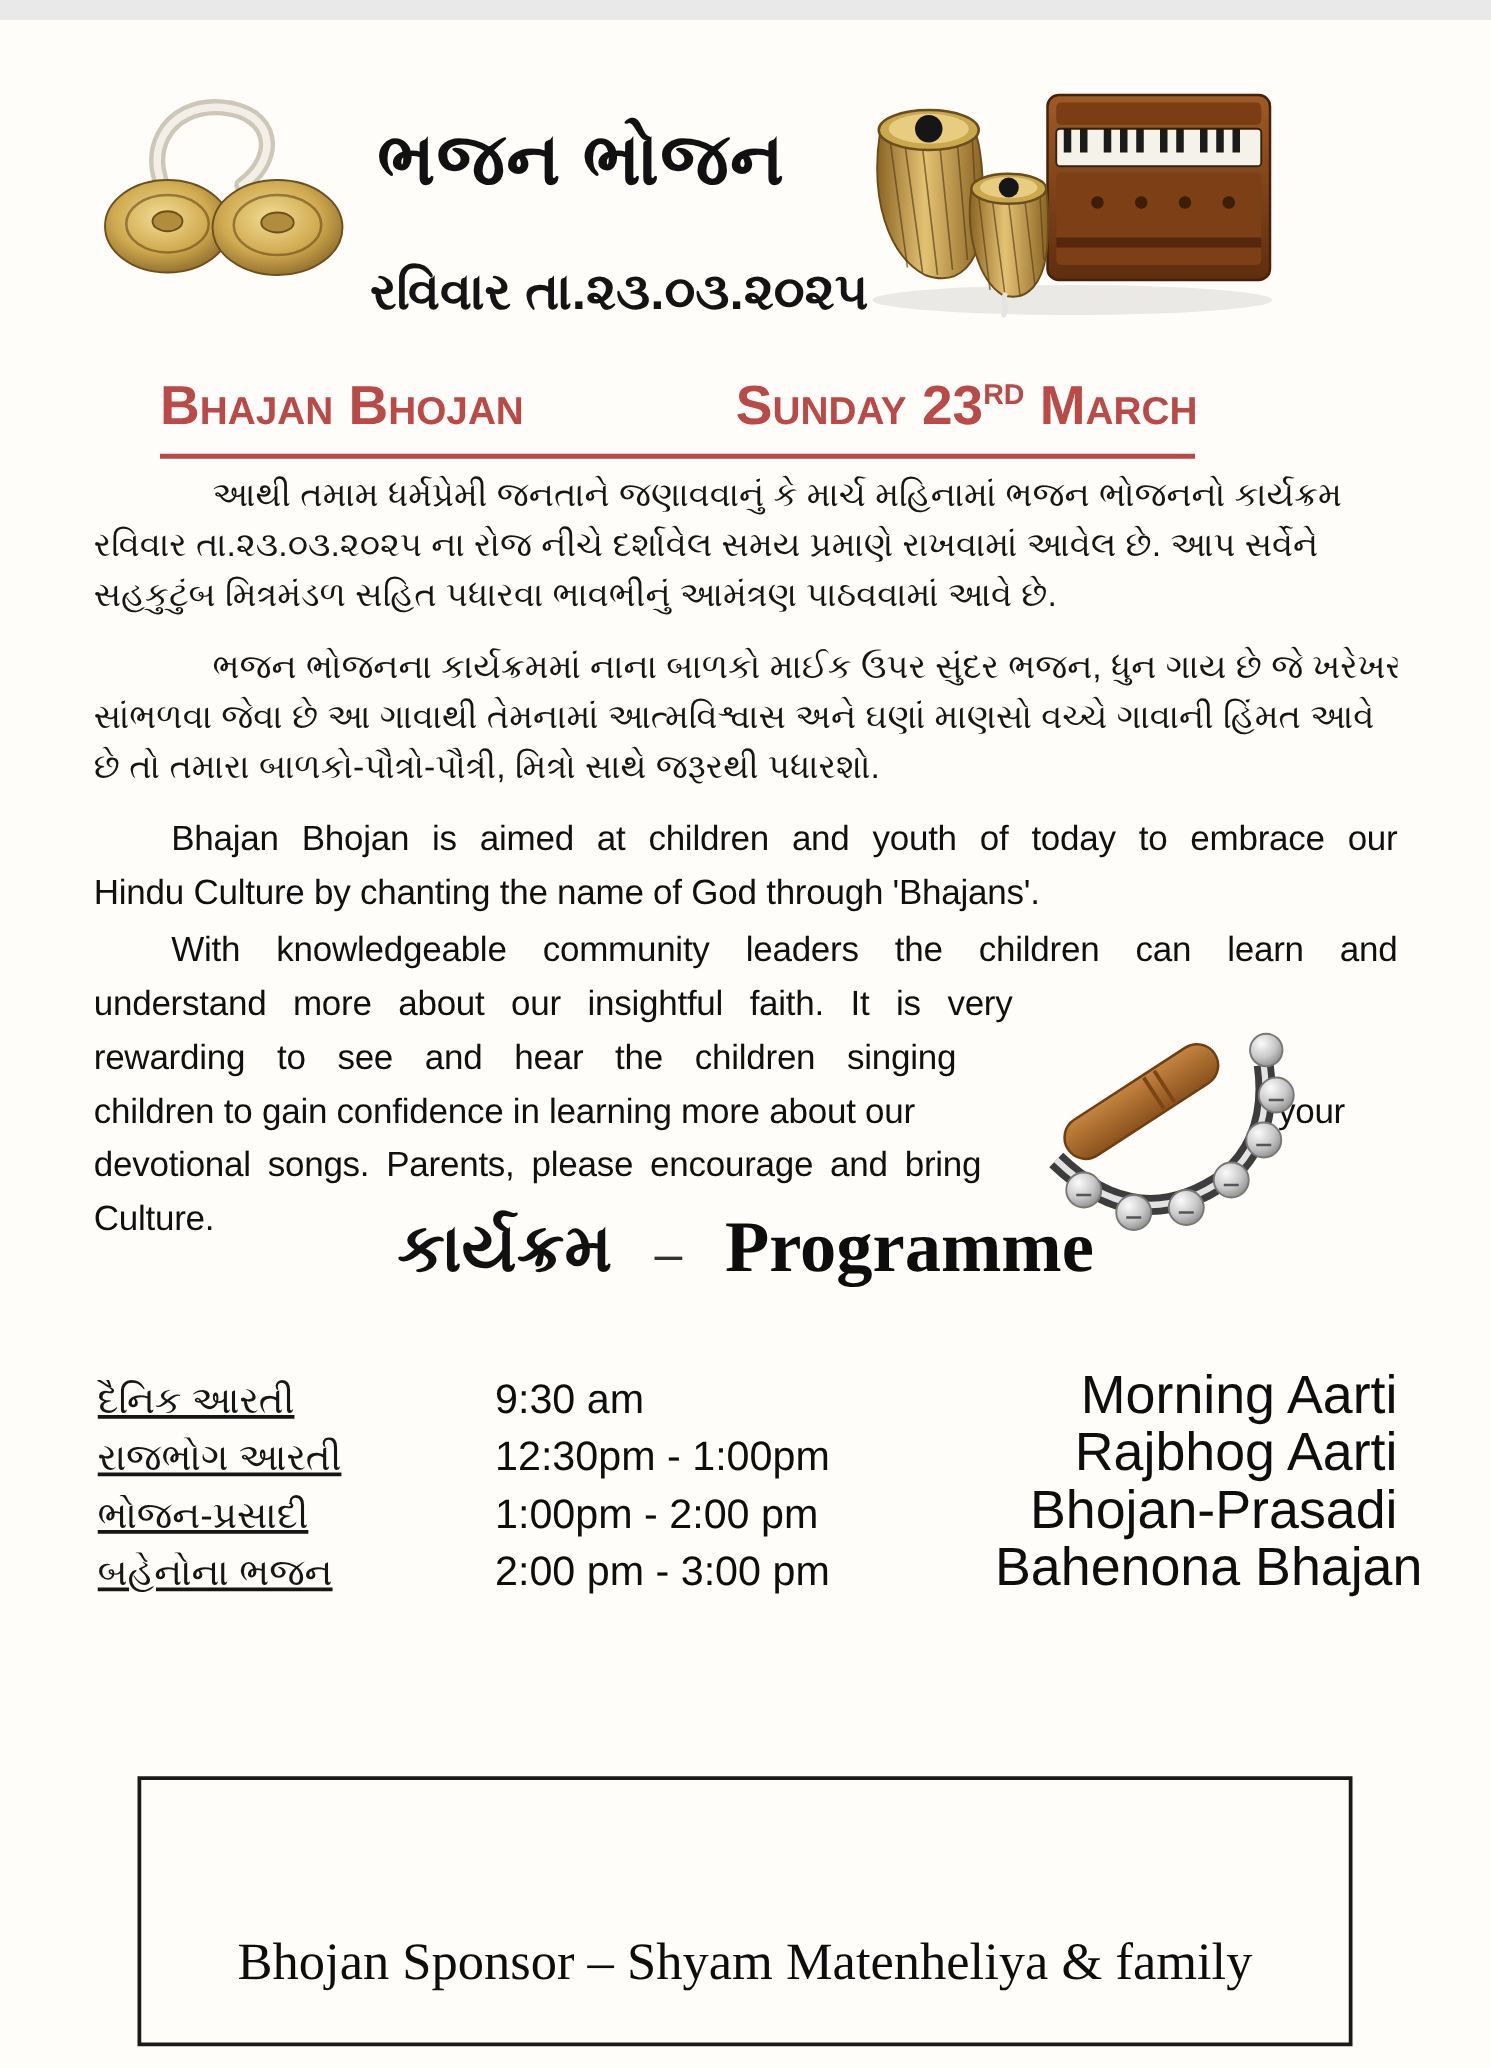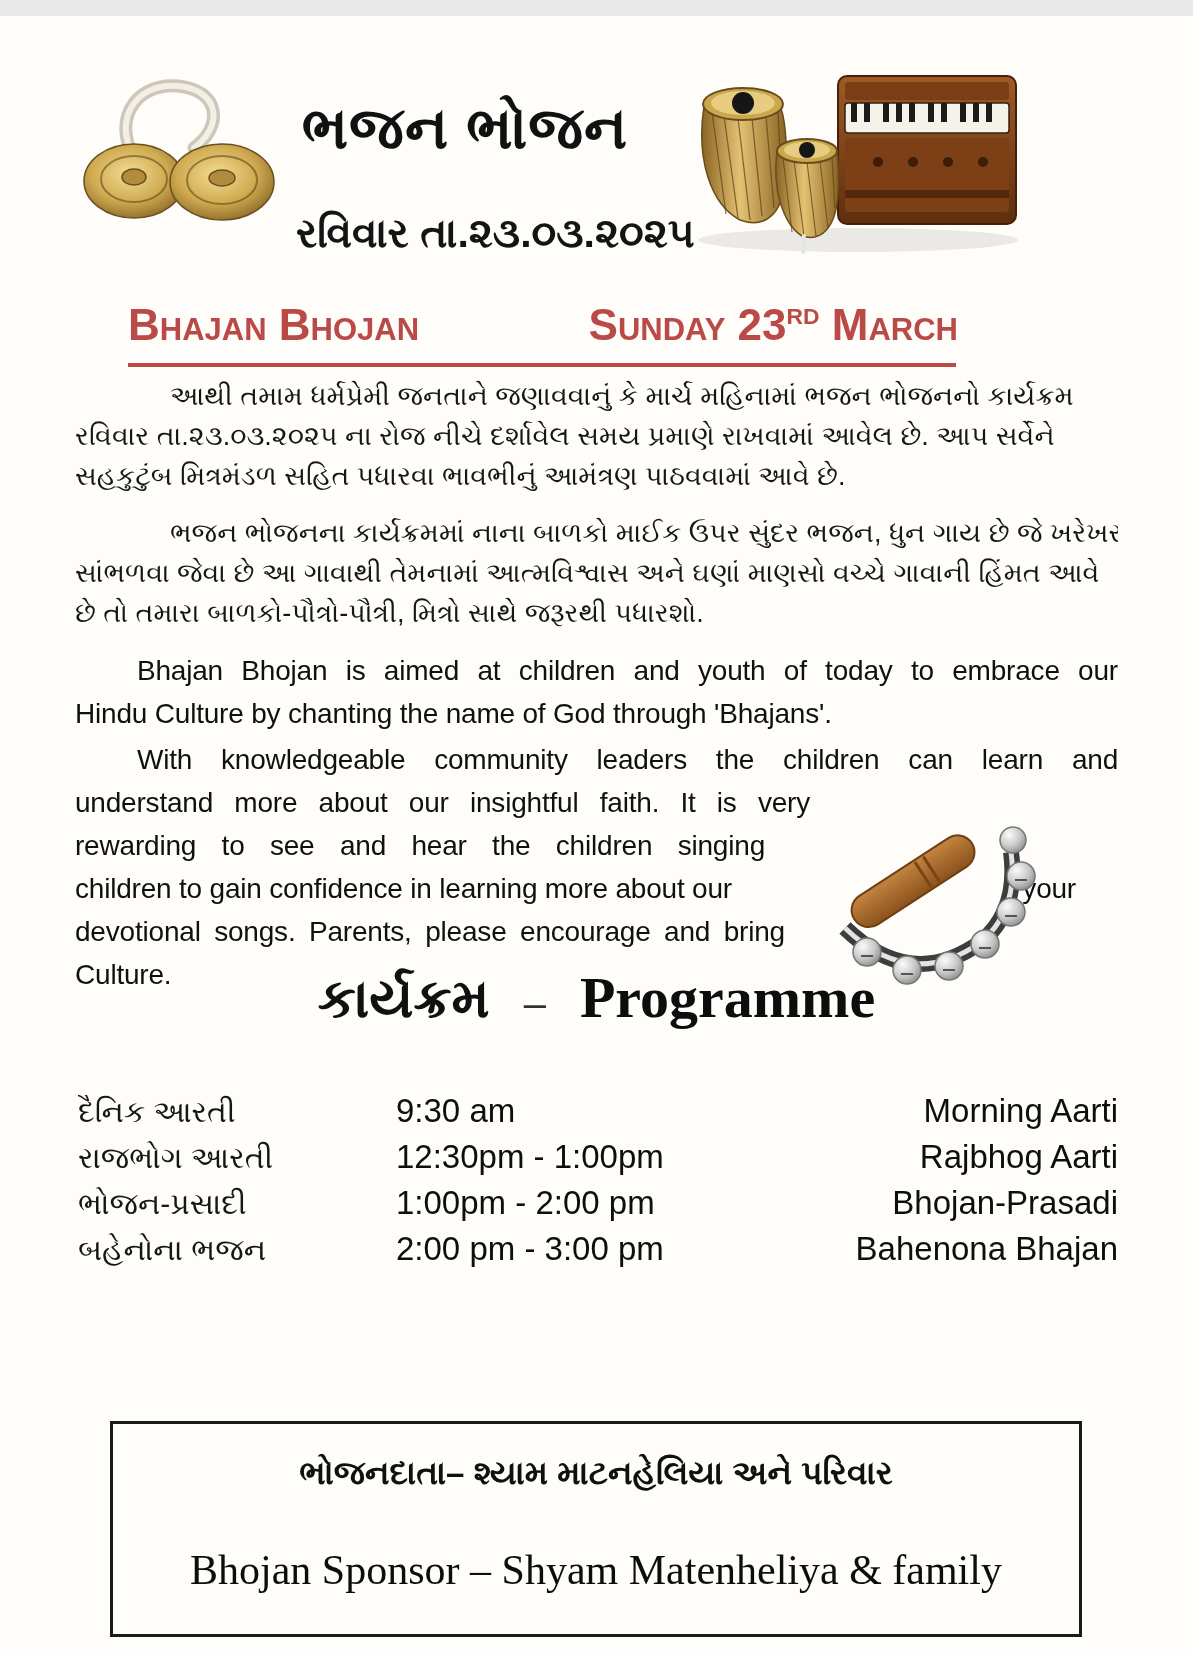--- a/index.html
+++ b/index.html
@@ -62,23 +62,23 @@
   .prog-gu{font-size:54px;font-weight:700;color:#111;white-space:nowrap;}
   .prog-dash{font-size:40px;color:#333;}
   .prog-en{font-family:"Liberation Serif",serif;font-size:58px;font-weight:700;color:#0d0d0d;}
 
   
   .prog-table{left:78px;top:1076px;width:1040px;}
   .prog-row{
     display:grid;grid-template-columns:318px 400px 1fr;
     align-items:baseline;height:46px;
   }
-  .cell-gu{font-size:30px;color:#161616;white-space:nowrap;overflow:hidden;}
+  .cell-gu{font-size:30px;color:#161616;white-space:nowrap;overflow:hidden;text-decoration:underline;}
   .cell-time{font-size:33px;color:#0e0e0e;}
-  .cell-en{font-size:33px;color:#0e0e0e;text-align:right;white-space:nowrap;}
+  .cell-en{font-size:43px;color:#0e0e0e;text-align:right;white-space:nowrap;}
 
   
   .sponsor-box{
     left:110px;top:1405px;width:966px;height:210px;
     border:3px solid #1a1a1a;background:#fffdfa;
   }
   .sponsor-gu{
     position:absolute;left:0;top:30px;width:100%;text-align:center;
     font-size:33px;font-weight:700;color:#101010;white-space:nowrap;overflow:hidden;
   }
@@ -292,17 +292,16 @@
       <div class="cell-en">Bhojan-Prasadi</div>
     </div>
     <div class="prog-row">
       <div class="cell-gu">બહેનોના ભજન</div>
       <div class="cell-time">2:00 pm - 3:00 pm</div>
       <div class="cell-en">Bahenona Bhajan</div>
     </div>
   </div>
 
   <div class="abs sponsor-box">
-    <div class="sponsor-gu">ભોજનદાતા– શ્યામ માટનહેલિયા અને પરિવાર</div>
     <div class="sponsor-en">Bhojan Sponsor – Shyam Matenheliya &amp; family</div>
   </div>
 
 </div>
 
 </body></html>

